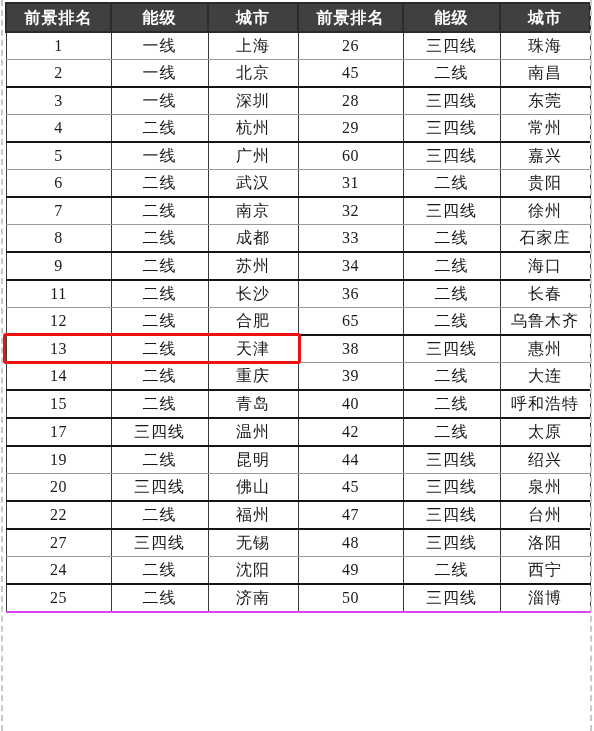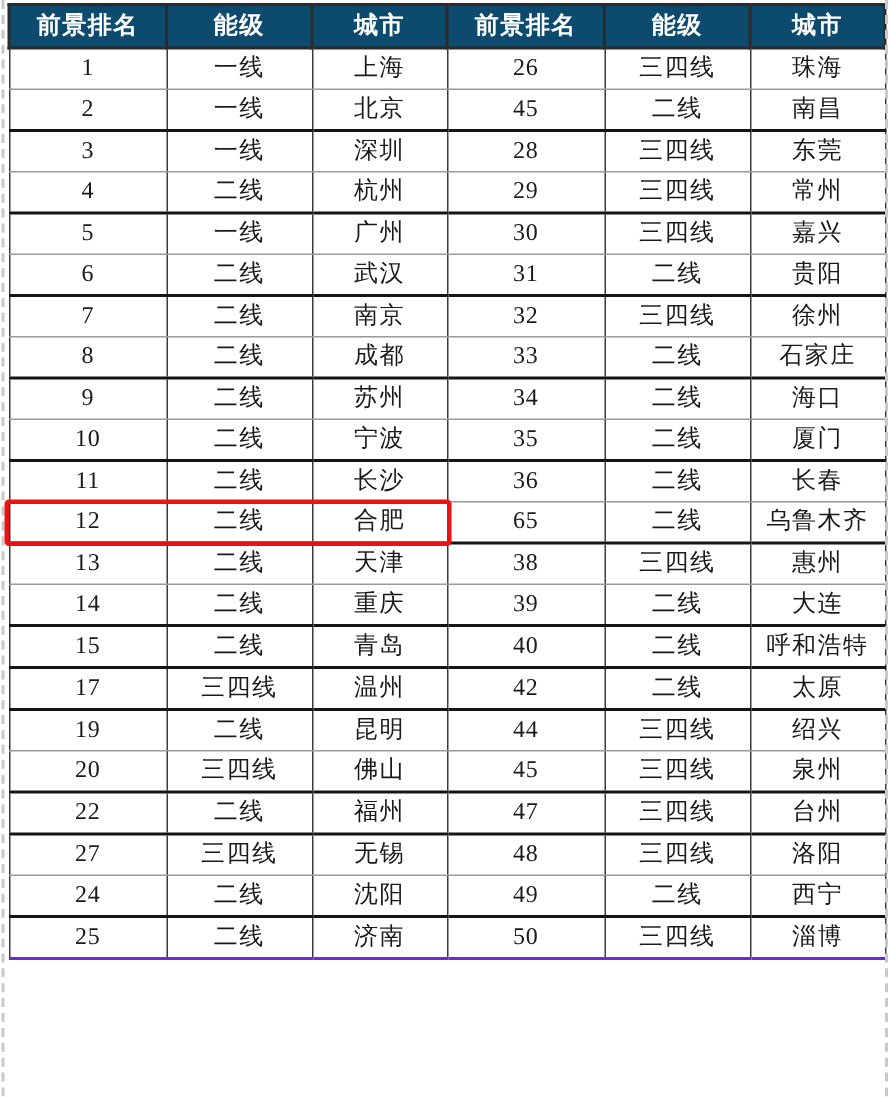--- a/index.html
+++ b/index.html
@@ -45,21 +45,21 @@
     border-collapse: collapse;
     table-layout: fixed;
     z-index: 2;
   }
 
   table.rank-table col.c-rank  { width: 105px; }
   table.rank-table col.c-tier  { width:  97px; }
   table.rank-table col.c-city  { width:  90px; }
 
   thead th {
-    background: #0c4a6e;
+    background: #404040;
     color: #ffffff;
     font-weight: bold;
     font-size: 16px;
     letter-spacing: 1px;
     height: 27px;
     line-height: 27px;
     padding: 0;
     text-align: center;
     border-left: 2px solid #2b2b2b;
     border-right: 2px solid #2b2b2b;
@@ -87,21 +87,21 @@
   }
 
   
   tbody tr.heavy td {
     border-top: 2px solid #151515;
   }
   tbody tr.heavy-bottom td {
     border-bottom: 2px solid #151515;
   }
   tbody tr:last-child td {
-    border-bottom: 2px solid #6d28d9;
+    border-bottom: 2px solid #d946ef;
   }
 
   td.num {
     font-family: "Liberation Serif", "DejaVu Serif", serif;
     font-size: 16px;
     letter-spacing: 0.5px;
   }
   td.cn {
     font-family: "Liberation Serif", "DejaVu Serif", serif;
     font-size: 16px;
@@ -176,21 +176,21 @@
           <td class="cn">二线</td>
           <td class="cn">杭州</td>
           <td class="num">29</td>
           <td class="cn">三四线</td>
           <td class="cn">常州</td>
         </tr>
         <tr class="heavy">
           <td class="num">5</td>
           <td class="cn">一线</td>
           <td class="cn">广州</td>
-          <td class="num">30</td>
+          <td class="num">60</td>
           <td class="cn">三四线</td>
           <td class="cn">嘉兴</td>
         </tr>
         <tr class="heavy-bottom">
           <td class="num">6</td>
           <td class="cn">二线</td>
           <td class="cn">武汉</td>
           <td class="num">31</td>
           <td class="cn">二线</td>
           <td class="cn">贵阳</td>
@@ -212,28 +212,20 @@
           <td class="cn">石家庄</td>
         </tr>
         <tr class="heavy">
           <td class="num">9</td>
           <td class="cn">二线</td>
           <td class="cn">苏州</td>
           <td class="num">34</td>
           <td class="cn">二线</td>
           <td class="cn">海口</td>
         </tr>
-        <tr class="heavy-bottom">
-          <td class="num">10</td>
-          <td class="cn">二线</td>
-          <td class="cn">宁波</td>
-          <td class="num">35</td>
-          <td class="cn">二线</td>
-          <td class="cn">厦门</td>
-        </tr>
         <tr class="heavy">
           <td class="num">11</td>
           <td class="cn">二线</td>
           <td class="cn">长沙</td>
           <td class="num">36</td>
           <td class="cn">二线</td>
           <td class="cn">长春</td>
         </tr>
         <tr class="heavy-bottom">
           <td class="num">12</td>

